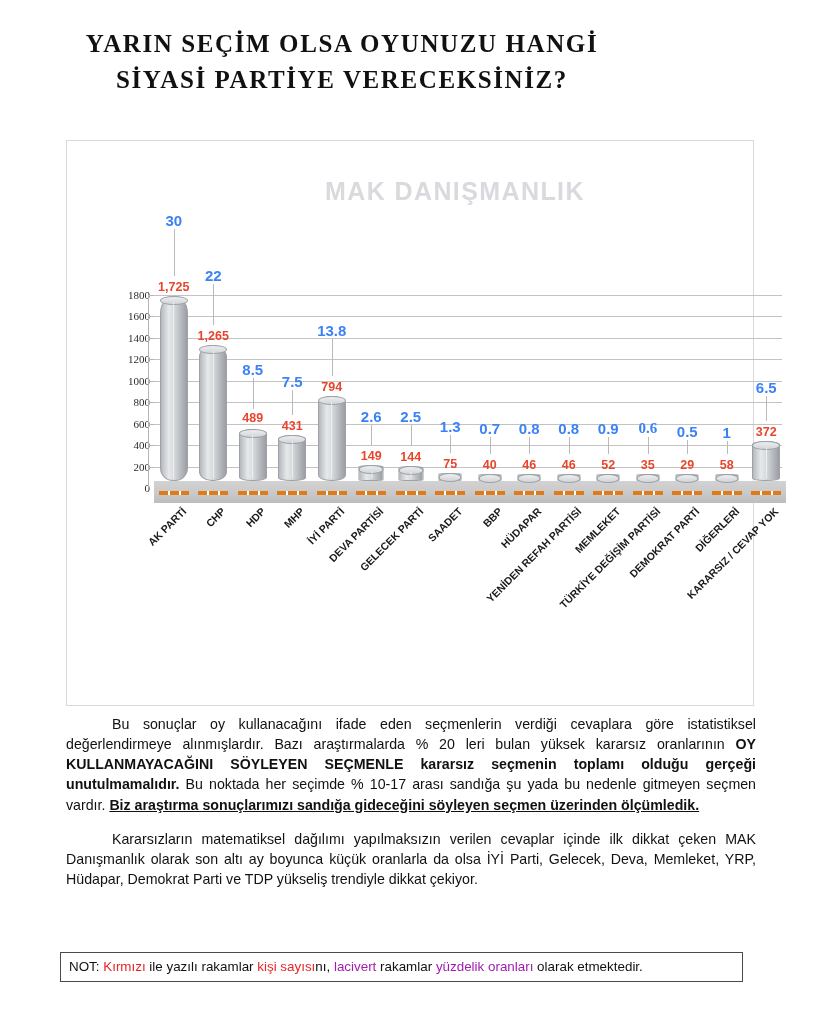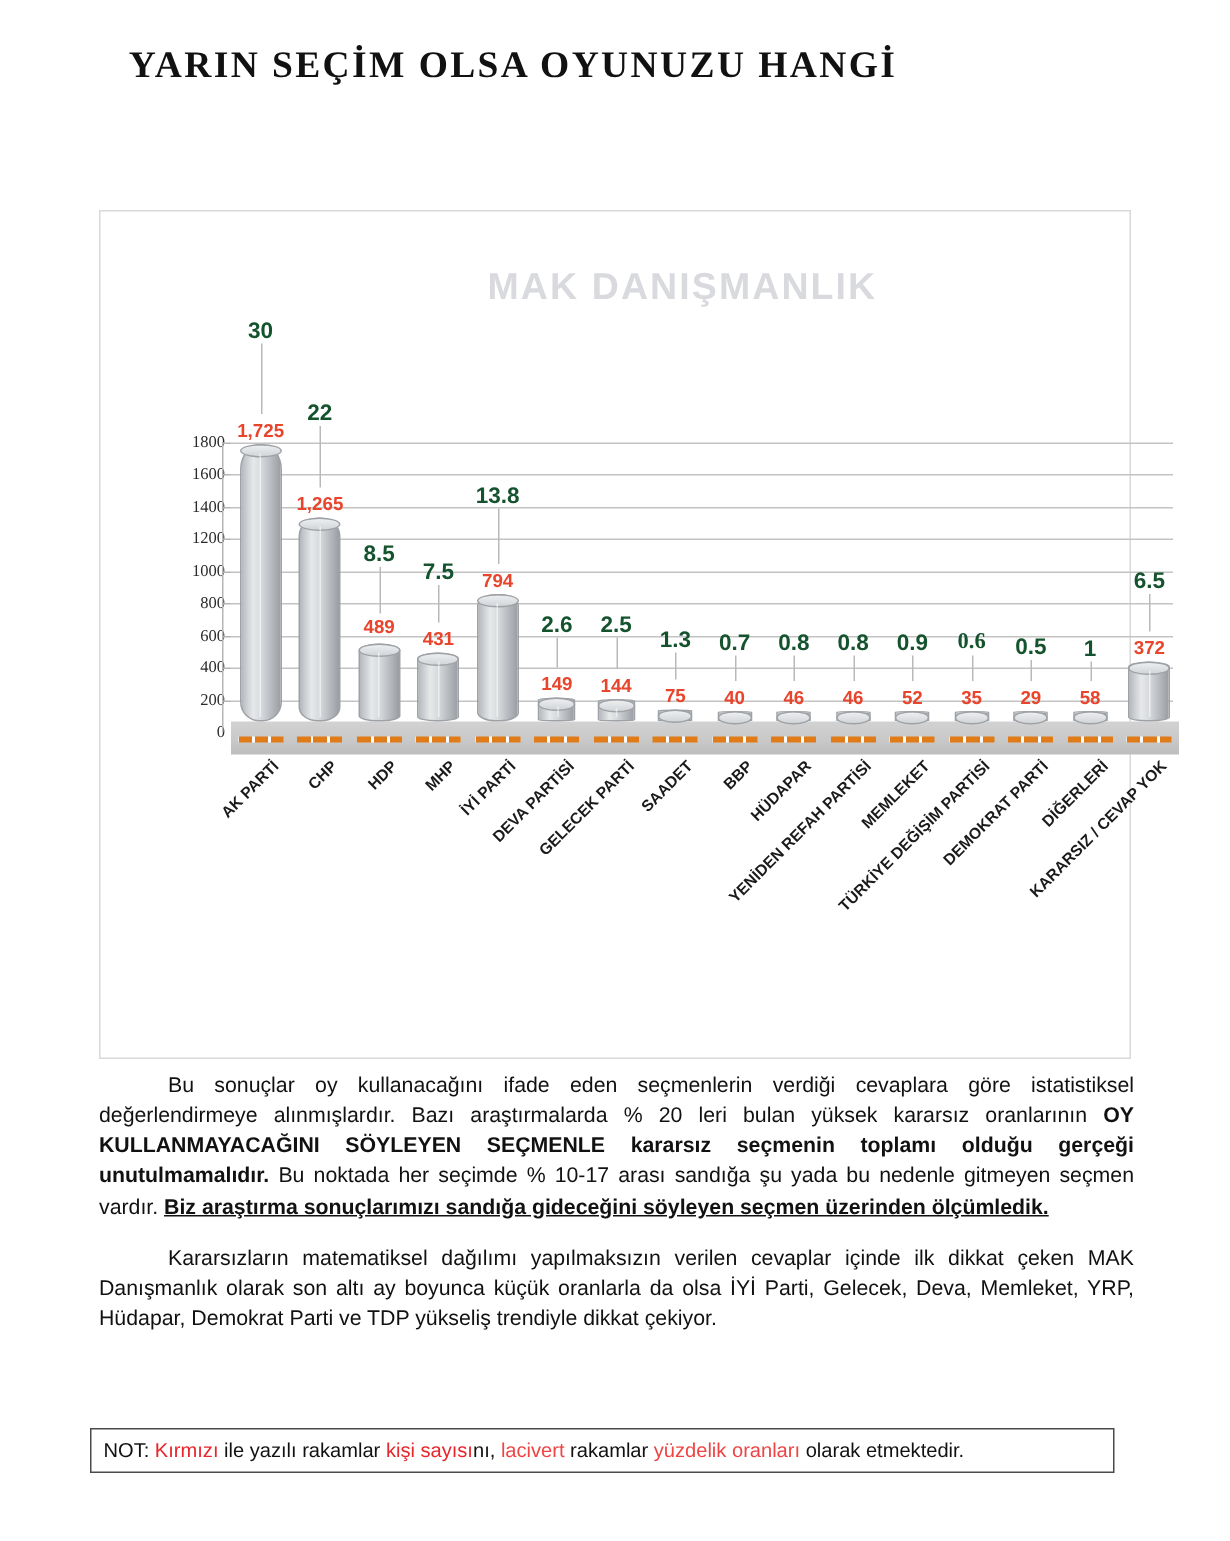--- a/index.html
+++ b/index.html
@@ -178,21 +178,21 @@
   .leader {
     position: absolute;
     left: 50%;
     width: 1px;
     background: #b9b9b9;
   }
   .lbl-pct {
     position: absolute;
     left: 50%;
     transform: translateX(-50%);
-    color: #14532d;
+    color: #3b82f6;
     font-weight: bold;
     font-size: 15px;
     white-space: nowrap;
   }
   .lbl-cnt {
     position: absolute;
     left: 50%;
     transform: translateX(-50%);
     color: #e8452c;
     font-weight: bold;
@@ -248,29 +248,30 @@
     width: 683px;
     border: 1px solid #4a4a4a;
     background: #ffffff;
     box-sizing: border-box;
     padding: 6px 8px 7px 8px;
     font-size: 13.4px;
     color: #111111;
   }
   .note-box .nb { font-weight: normal; }
   .red { color: #e8252a; }
-  .blue { color: #ef4444; }
+  .blue { color: #a21caf; }
 </style>
 </head>
 <body>
 
 <div class="page">
 
   <div class="title-block">
     <span class="title-line">YARIN SEÇİM OLSA OYUNUZU HANGİ</span>
+    <span class="title-line">SİYASİ PARTİYE VERECEKSİNİZ?</span>
   </div>
 
   <div class="chart-frame">
     <div class="watermark">MAK DANIŞMANLIK</div>
 
     <div class="plot">
       <div class="axis-labels" id="axisLabels">
           <div class="tick" style="top: 193px;">0</div>
           <div class="tick" style="top: 171.556px;">200</div>
           <div class="tick" style="top: 150.111px;">400</div>

